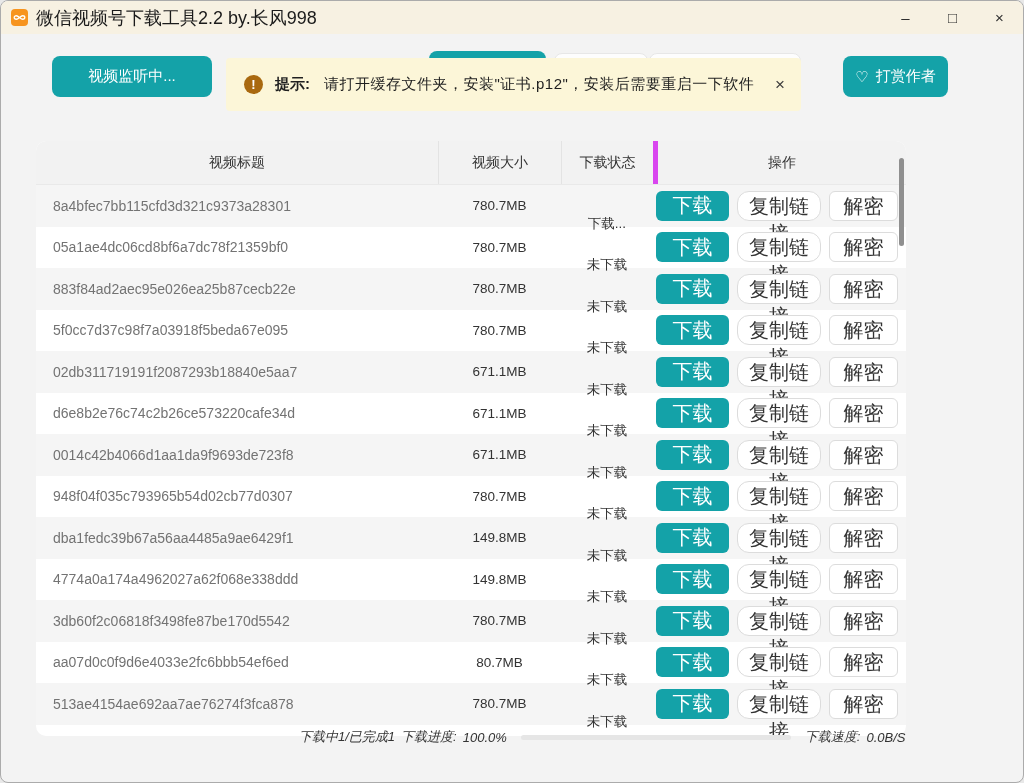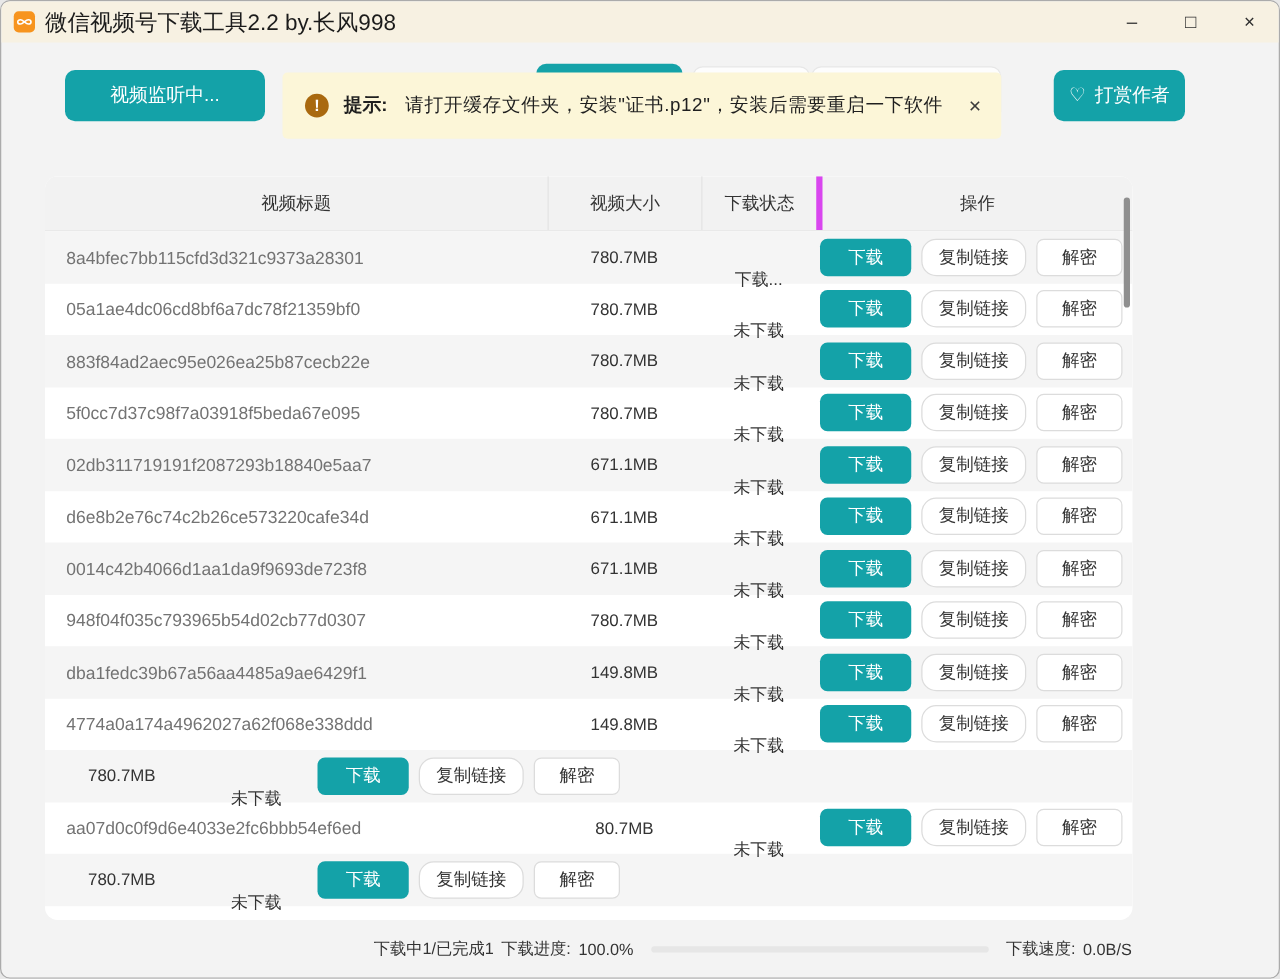--- a/index.html
+++ b/index.html
@@ -43,31 +43,31 @@
   .hc-size{width:123px;border-left:1px solid #e3e3e3;}
   .hc-status{width:92px;border-left:1px solid #e3e3e3;}
   .hc-actions{width:253px;border-left:5px solid #d946ef;}
   .trow{display:flex;height:41.5px;align-items:center;font-size:14px;color:#333;}
   .trow:nth-child(odd){background:#f5f5f5;}
   .c-title{width:402px;padding-left:17px;box-sizing:border-box;white-space:nowrap;
     overflow:hidden;color:#737373;}
   .c-size{width:123px;text-align:center;font-size:13.5px;}
   .c-status{width:92px;text-align:center;font-size:13.5px;margin-top:36px;}
   .c-actions{width:253px;display:flex;align-items:center;gap:8px;padding-left:3px;box-sizing:border-box;}
-  .btn{height:30px;border-radius:6px;font-size:14px;cursor:pointer;
+  .btn{height:30px;border-radius:6px;font-size:20px;cursor:pointer;
     font-family:Liberation Serif, serif;}
   .btn-dl{width:73px;background:#14a2a8;color:#fff;border:none;}
   .btn-ghost{background:#fff;border:1px solid #dcdcdc;color:#333;}
   .btn-copy{width:84px;border-radius:12px;}
   .btn-dec{width:69px;}
   .scroll-thumb{position:absolute;left:898px;top:157px;width:5px;height:88px;
     background:#8f8f8f;border-radius:3px;z-index:6;cursor:pointer;}
   
-  .statusbar{position:absolute;left:298px;top:746px;height:24px;display:flex;
-    align-items:center;font-size:13px;color:#333;gap:6px;white-space:nowrap;}
+  .statusbar{position:absolute;left:298px;top:724px;height:24px;display:flex;
+    align-items:center;font-size:13px;color:#333;gap:6px;white-space:nowrap;font-style:italic;}
   .ptrack{width:270px;height:5px;border-radius:3px;background:#e6e6e6;margin:0 8px;overflow:hidden;}
   .pfill{height:100%;background:#14a2a8;border-radius:3px;}
 </style>
 </head>
 <body>
 
 <div class="window">
 
   <div class="titlebar">
     <span class="app-icon">
@@ -213,20 +213,21 @@
     <div class="c-size">149.8MB</div>
     <div class="c-status">未下载</div>
     <div class="c-actions">
       <button class="btn btn-dl">下载</button>
       <button class="btn btn-ghost btn-copy">复制链接</button>
       <button class="btn btn-ghost btn-dec">解密</button>
     </div>
   </div>
 
   <div class="trow">
+    <div class="c-title">3db60f2c06818f3498fe87be170d5542</div>
     <div class="c-size">780.7MB</div>
     <div class="c-status">未下载</div>
     <div class="c-actions">
       <button class="btn btn-dl">下载</button>
       <button class="btn btn-ghost btn-copy">复制链接</button>
       <button class="btn btn-ghost btn-dec">解密</button>
     </div>
   </div>
 
   <div class="trow">
@@ -234,20 +235,21 @@
     <div class="c-size">80.7MB</div>
     <div class="c-status">未下载</div>
     <div class="c-actions">
       <button class="btn btn-dl">下载</button>
       <button class="btn btn-ghost btn-copy">复制链接</button>
       <button class="btn btn-ghost btn-dec">解密</button>
     </div>
   </div>
 
   <div class="trow">
+    <div class="c-title">513ae4154ae692aa7ae76274f3fca878</div>
     <div class="c-size">780.7MB</div>
     <div class="c-status">未下载</div>
     <div class="c-actions">
       <button class="btn btn-dl">下载</button>
       <button class="btn btn-ghost btn-copy">复制链接</button>
       <button class="btn btn-ghost btn-dec">解密</button>
     </div>
   </div>
 </div>
   </div>

